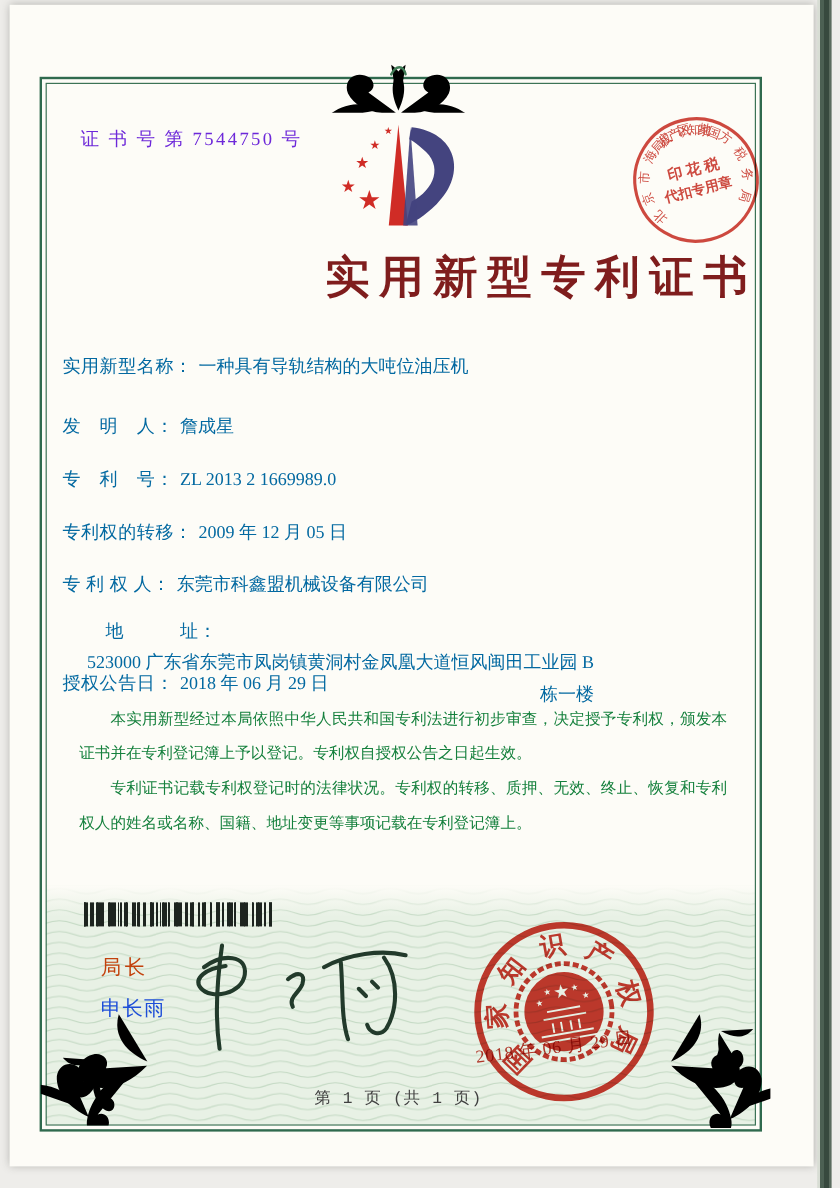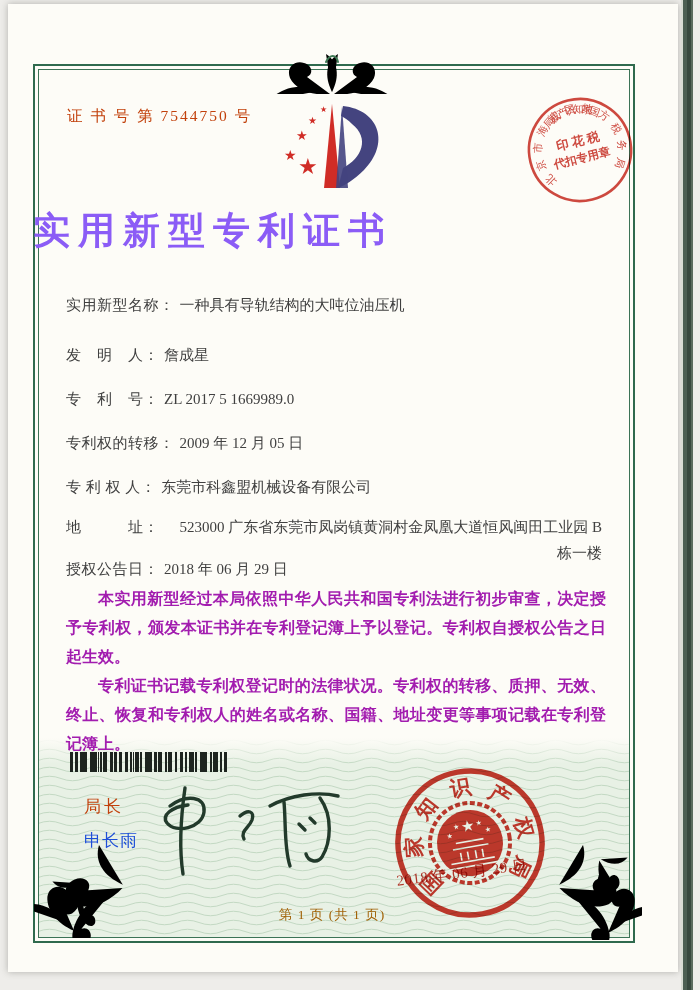--- a/index.html
+++ b/index.html
@@ -22,48 +22,48 @@
     border:2.5px solid #2f6a4e;
   }
   .frame-inner{
     position:absolute;left:3px;top:3px;right:3px;bottom:3px;
     border:1px solid #3c7356;
   }
   .guilloche{position:absolute;left:38px;top:738px;width:592px;height:199px;}
   .guillo-fade{position:absolute;left:38px;top:738px;width:592px;height:26px;
     background:linear-gradient(180deg,#fdfcf7 0%,rgba(253,252,247,0) 100%);}
   .certnum{
-    position:absolute;left:67px;top:106px;font-size:15.5px;letter-spacing:2px;color:#c2410c;text-align:center;
+    position:absolute;left:67px;top:106px;font-size:15.5px;letter-spacing:2px;color:#6d28d9;text-align:center;
   }
   .title{
-    position:absolute;left:33px;top:206px;width:598px;text-align:left;
-    font-size:37px;font-weight:bold;letter-spacing:8px;color:#8b5cf6;
-  }
-  .row{position:absolute;left:66px;font-size:15px;color:#404040;width:560px;}
+    position:absolute;left:33px;top:206px;width:598px;text-align:right;
+    font-size:37px;font-weight:bold;letter-spacing:8px;color:#7f1d1d;
+  }
+  .row{position:absolute;left:52px;font-size:15px;color:#0369a1;width:560px;}
   .flabel{letter-spacing:.5px;}
   .fvalue{margin-left:5px;}
   .fvalue.wide{display:inline-block;width:438px;vertical-align:top;line-height:26px;text-align:right;}
   .row .cell2{position:absolute;left:318px;top:0;white-space:nowrap;}
   .paras{
     position:absolute;left:66px;top:584px;width:540px;
-    font-size:16px;line-height:29px;color:#a21caf;text-align:justify;font-weight:bold;
+    font-size:13px;line-height:29px;color:#15803d;text-align:justify;
   }
   .paras p{margin:0;text-indent:2em;}
   .barcode{
     position:absolute;left:70px;top:752px;width:158px;height:20px;
     background:
       repeating-linear-gradient(90deg,#1d241f 0 2px,transparent 2px 5px),
       repeating-linear-gradient(90deg,#1d241f 0 1px,transparent 1px 7px),
       repeating-linear-gradient(90deg,#1d241f 0 3px,transparent 3px 11px);
   }
   .director{position:absolute;left:84px;top:795px;font-size:17px;color:#c2410c;letter-spacing:3px;}
   .director-name{position:absolute;left:84px;top:829px;font-size:17px;color:#1d4ed8;letter-spacing:1px;}
   .footer{
     position:absolute;left:33px;top:906px;width:598px;text-align:center;
-    font-size:13.5px;color:#a16207;letter-spacing:1px;
+    font-size:13.5px;color:#404040;letter-spacing:1px;font-family:Liberation Mono, monospace;
   }
   .sig-svg{position:absolute;left:150px;top:776px;}
   .seal-big{position:absolute;left:385px;top:758px;mix-blend-mode:multiply;}
   .seal-date{
     position:absolute;left:396px;top:862px;width:160px;font-size:15px;color:#c23a2e;
     transform:rotate(-7deg);letter-spacing:.5px;white-space:nowrap;mix-blend-mode:multiply;
   }
   .stamp{position:absolute;left:520px;top:90px;mix-blend-mode:multiply;}
   .logo{position:absolute;left:268px;top:96px;}
   .orn{position:absolute;}
@@ -144,30 +144,30 @@
 <div class="certnum">证 书 号 第 7544750 号</div>
 <div class="title">实用新型专利证书</div>
 
 <div class="row" style="top:296px">
   <span class="flabel">实用新型名称：</span><span class="fvalue">一种具有导轨结构的大吨位油压机</span>
 </div>
 <div class="row" style="top:346px">
   <span class="flabel">发　明　人：</span><span class="fvalue">詹成星</span>
 </div>
 <div class="row" style="top:390px">
-  <span class="flabel">专　利　号：</span><span class="fvalue">ZL 2017 5 1669989.0</span>
+  <span class="flabel">专　利　号：</span><span class="fvalue">ZL 2013 2 1669989.0</span>
 </div>
 <div class="row" style="top:434px">
   <span class="flabel">专利权的转移：</span><span class="fvalue">2009 年 12 月 05 日</span>
 </div>
 <div class="row" style="top:478px">
   <span class="flabel">专 利 权 人：</span><span class="fvalue">东莞市科鑫盟机械设备有限公司</span>
 </div>
 <div class="row" style="top:514px">
-  <span class="flabel" style="vertical-align:top;line-height:26px;">地　　　址：</span><span class="fvalue wide">523000 广东省东莞市凤岗镇黄洞村金凤凰大道恒风闽田工业园 B 栋一楼</span>
+  <span class="flabel" style="vertical-align:top;line-height:26px;margin-left:36px;">地　　　址：</span><span class="fvalue wide">523000 广东省东莞市凤岗镇黄洞村金凤凰大道恒风闽田工业园 B 栋一楼</span>
 </div>
 <div class="row" style="top:560px">
   <span class="flabel">授权公告日：</span><span class="fvalue">2018 年 06 月 29 日</span>
 </div>
 
 <div class="paras">
   <p>本实用新型经过本局依照中华人民共和国专利法进行初步审查，决定授予专利权，颁发本证书并在专利登记簿上予以登记。专利权自授权公告之日起生效。</p>
   <p>专利证书记载专利权登记时的法律状况。专利权的转移、质押、无效、终止、恢复和专利权人的姓名或名称、国籍、地址变更等事项记载在专利登记簿上。</p>
 </div>
 

